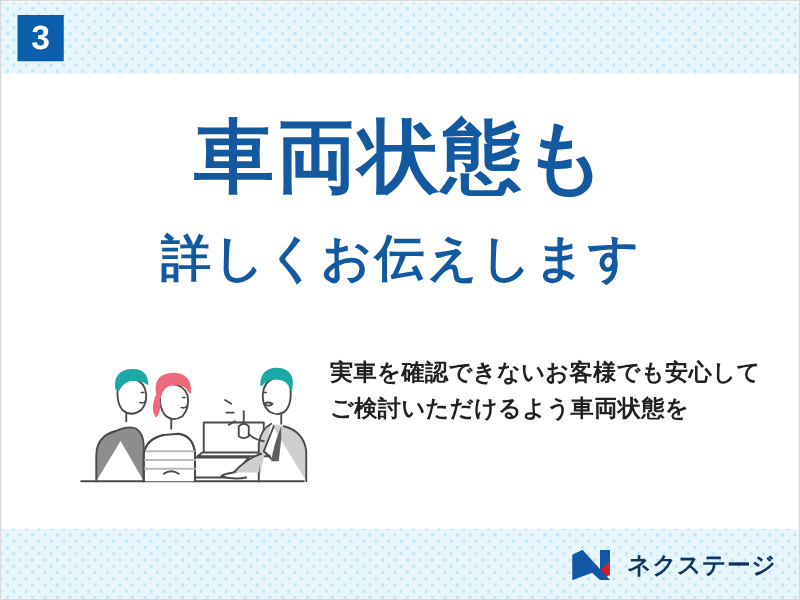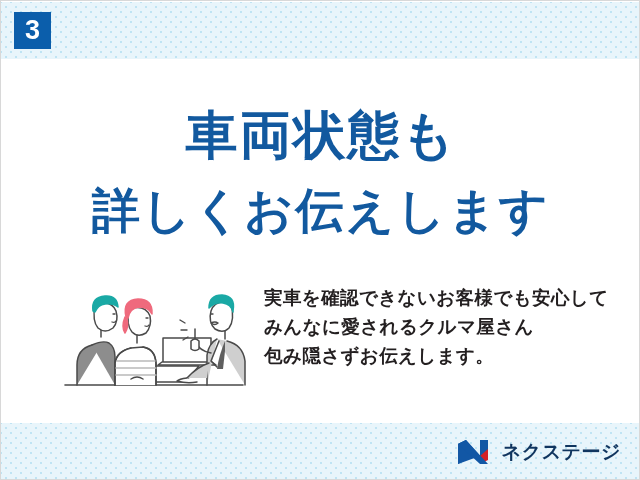--- a/index.html
+++ b/index.html
@@ -72,22 +72,22 @@
     position: absolute;
     left: 0;
     width: 640px;
     text-align: center;
     color: #12599f;
     font-weight: bold;
     letter-spacing: 2px;
     line-height: 1;
     white-space: nowrap;
   }
-  .headline-1 { top: 108px;  font-size: 52px; }
-  .headline-2 { top: 186px;  font-size: 48px; }
+  .headline-1 { top: 92px;  font-size: 64px; }
+  .headline-2 { top: 186px;  font-size: 40px; }
 
   
   .body-row {
     position: absolute;
     left: 0;
     top: 276px;
     width: 632px;
     height: 130px;
   }
 
@@ -230,22 +230,21 @@
         <path d="M152 42 q4 3 7 0 q-3 -2 -7 0 Z" fill="#ffffff"></path>
 
         <path d="M126 42 l-5 -3" stroke-width="1.4"></path>
         <path d="M128 49 l-6 0" stroke-width="1.4"></path>
         <path d="M129 56 l-5 3" stroke-width="1.4"></path>
       </g>
     </svg>
 
     <div class="body-text">
       <div>実車を確認できないお客様でも安心して</div>
-      <div>みんなに愛されるクルマ屋さん</div>
-      <div>包み隠さずお伝えします。</div>
+      <div>ご検討いただけるよう車両状態を</div>
     </div>
   </div>
 
   <div class="dotband footer">
     <div class="footer-inner">
       <div class="logo">
         <svg class="logo-mark" viewBox="0 0 38 26">
           <path d="M1 25 L1 5 L9 1 L23 17 L23 1 L31 1 L31 10 L23 17 Z" fill="#1257a5"></path>
           <path d="M23 1 L31 1 L31 21 L23 25 Z" fill="#d32027"></path>
           <path d="M23 1 L31 1 L31 10 L23 17 Z" fill="#1257a5"></path>

